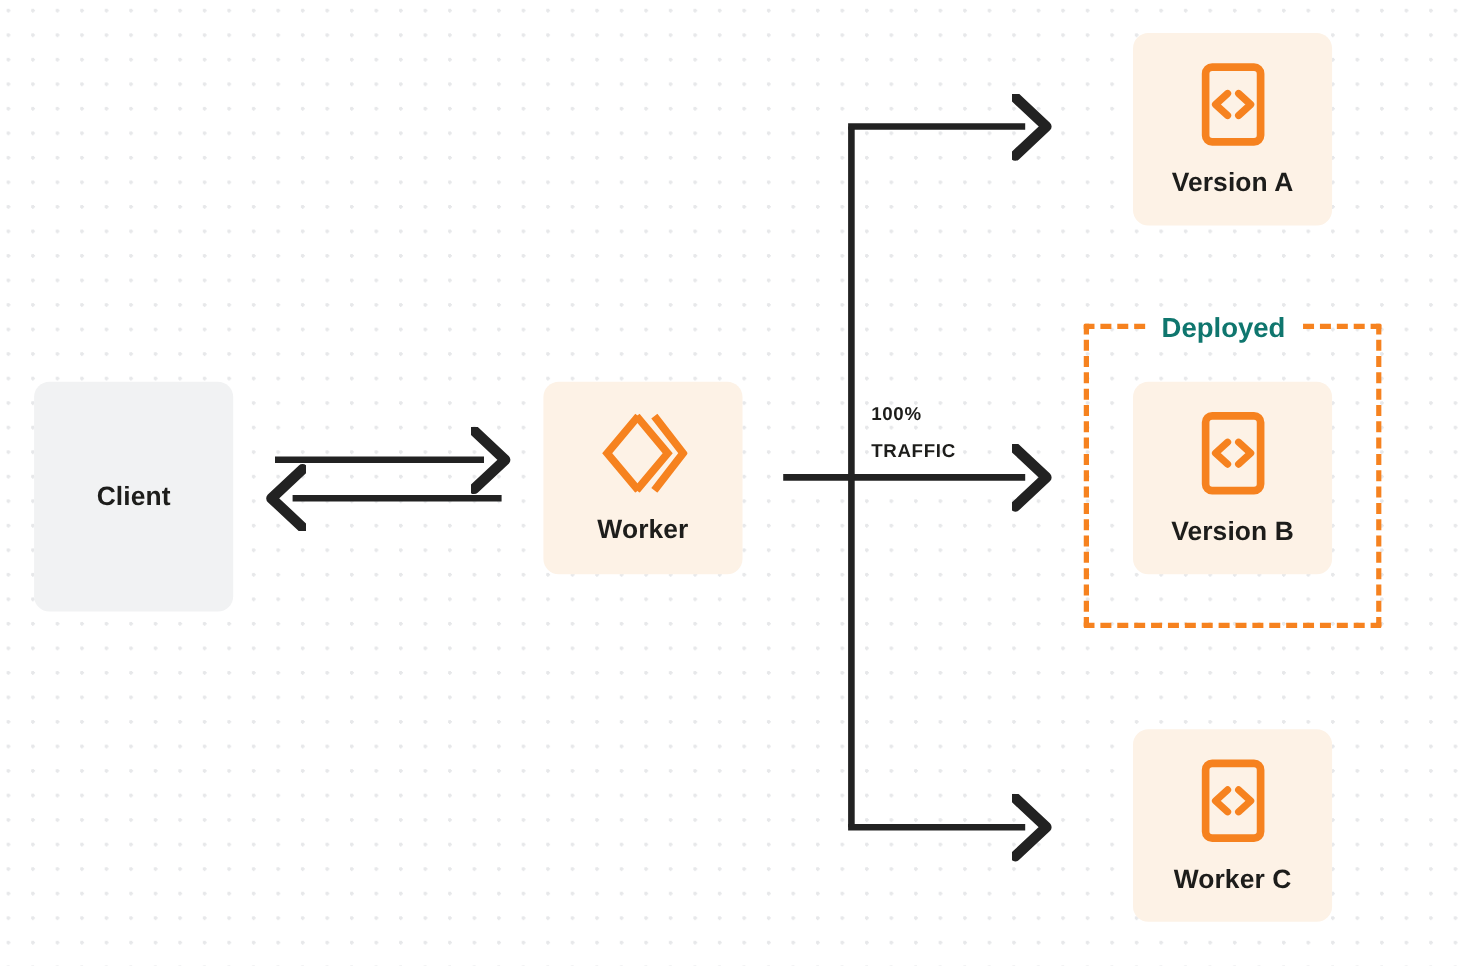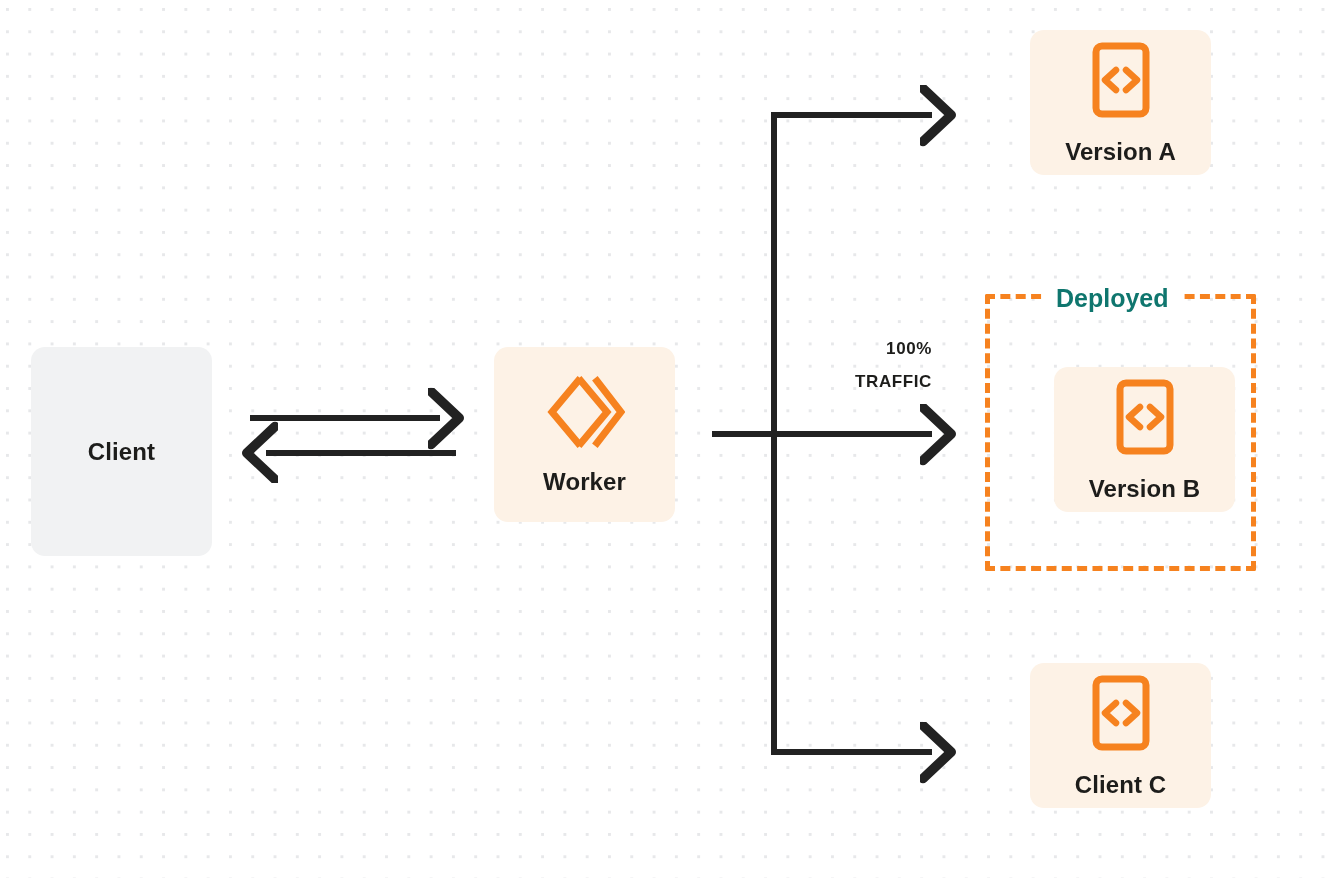--- a/index.html
+++ b/index.html
@@ -61,25 +61,25 @@
     top: 347px;
     width: 181px;
     height: 175px;
     background-color: #fdf2e6;
   }
   #worker-node .node-label { margin-top: 22px; }
 
   
   .version-node {
     width: 181px;
-    height: 145px;
+    height: 175px;
     background-color: #fdf2e6;
   }
   #version-a-node { left: 1030px; top: 30px; }
-  #version-b-node { left: 1030px; top: 367px; margin-left: 24px; }
+  #version-b-node { left: 1030px; top: 347px; }
   #version-c-node { left: 1030px; top: 663px; }
   .version-node .node-label { margin-top: 22px; }
 
   .version-icon { width: 58px; height: 76px; display: block; }
   .worker-icon  { width: 80px; height: 72px; display: block; }
 
   
   #deployed-frame {
     position: absolute;
     left: 985px;
@@ -100,23 +100,23 @@
     font-size: 25px;
     font-weight: bold;
     line-height: 1;
     white-space: nowrap;
   }
 
   
   #traffic-label {
     position: absolute;
     left: 792px;
-    top: 332px;
+    top: 360px;
     width: 140px;
-    text-align: right;
+    text-align: left;
     color: #1d1d1b;
     font-size: 17px;
     font-weight: bold;
     letter-spacing: 0.6px;
     line-height: 1.95;
     pointer-events: none;
   }
   #traffic-label span { display: block; }
 
   
@@ -202,16 +202,16 @@
   </div>
 
   <div class="node version-node" id="version-c-node">
     <span>
       <svg class="version-icon" viewBox="0 0 58 76" xmlns="http://www.w3.org/2000/svg">
         <rect x="4" y="4" width="50" height="68" rx="6" ry="6" fill="none" stroke="#f6821f" stroke-width="7"></rect>
         <polyline points="24,28 13,38 24,48" fill="none" stroke="#f6821f" stroke-width="6.5" stroke-linecap="round" stroke-linejoin="round"></polyline>
         <polyline points="34,28 45,38 34,48" fill="none" stroke="#f6821f" stroke-width="6.5" stroke-linecap="round" stroke-linejoin="round"></polyline>
       </svg>
     </span>
-    <div class="node-label">Client C</div>
+    <div class="node-label">Worker C</div>
   </div>
 
 </div>
 
 </body></html>

